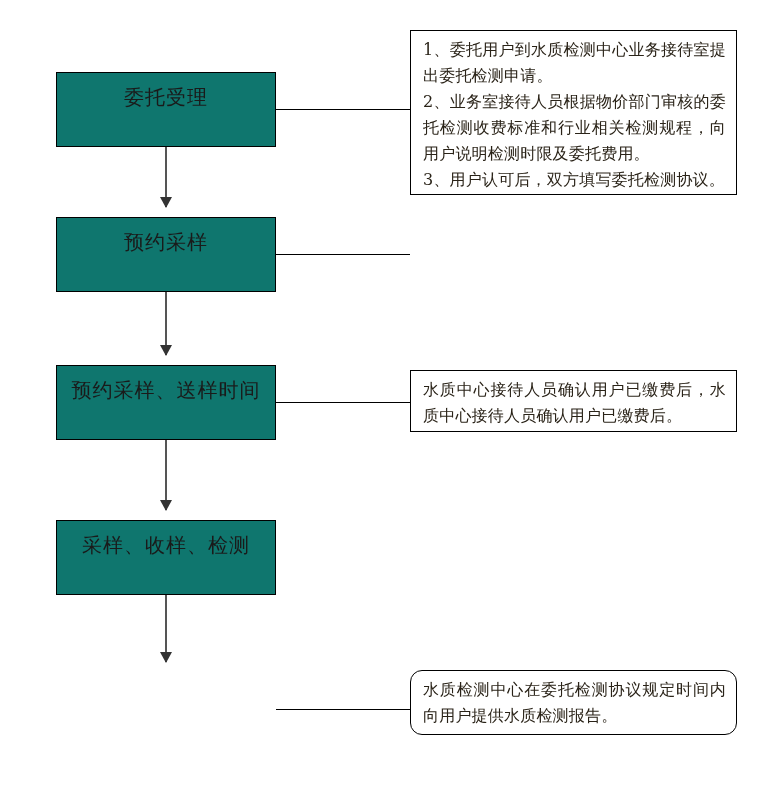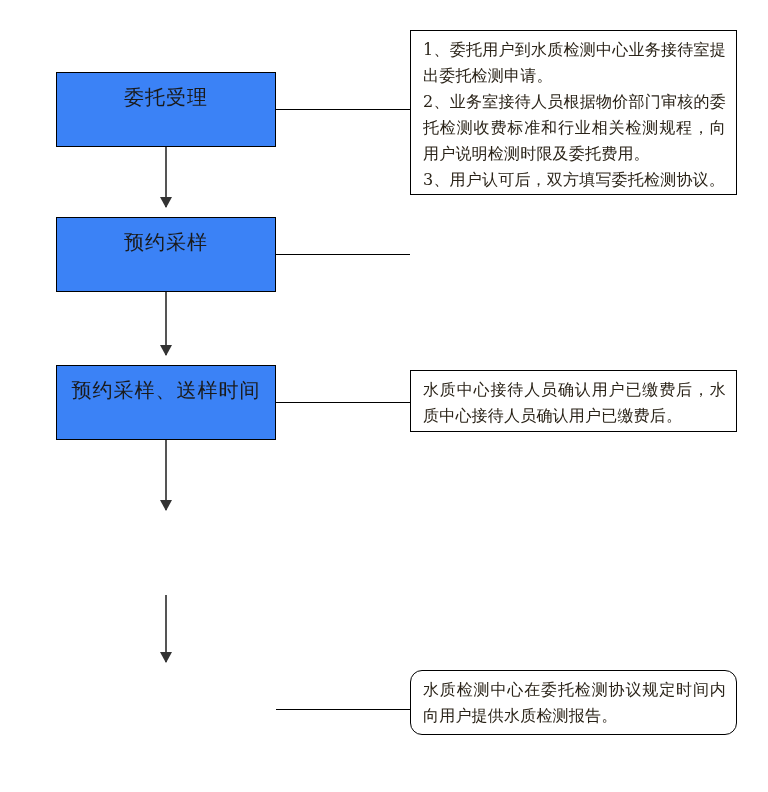--- a/index.html
+++ b/index.html
@@ -20,21 +20,21 @@
     background: #ffffff;
   }
 
   
   .process-box {
     position: absolute;
     left: 56px;
     width: 220px;
     height: 75px;
     border: 1.6px solid #000000;
-    background: #3b82f6;
+    background: #0f766e;
     box-sizing: border-box;
     display: flex;
     align-items: flex-start;
     justify-content: center;
   }
   .process-label {
     display: block;
     margin-top: 11px;
     font-family: "DejaVu Sans", "Liberation Sans", sans-serif;
     font-size: 20px;
@@ -125,20 +125,23 @@
   </div>
 
   <div class="h-connector" style="left:276px; top:402px; width:134px;"></div>
 
   <div class="desc-box" style="top:370px; height:62px;">
     <span class="desc-text">水质中心接待人员确认用户已缴费后，水质中心接待人员确认用户已缴费后。</span>
   </div>
 
   <div class="v-arrow" style="left:165px; top:440px; height:70px;"></div>
 
+  <div class="process-box" style="top:520px;">
+    <span class="process-label">采样、收样、检测</span>
+  </div>
 
   <div class="v-arrow" style="left:165px; top:595px; height:67px;"></div>
 
 
   <div class="h-connector" style="left:276px; top:709px; width:134px;"></div>
 
   <div class="desc-box" style="top:670px; height:65px;border-radius:12px;">
     <span class="desc-text">水质检测中心在委托检测协议规定时间内向用户提供水质检测报告。</span>
   </div>
 

